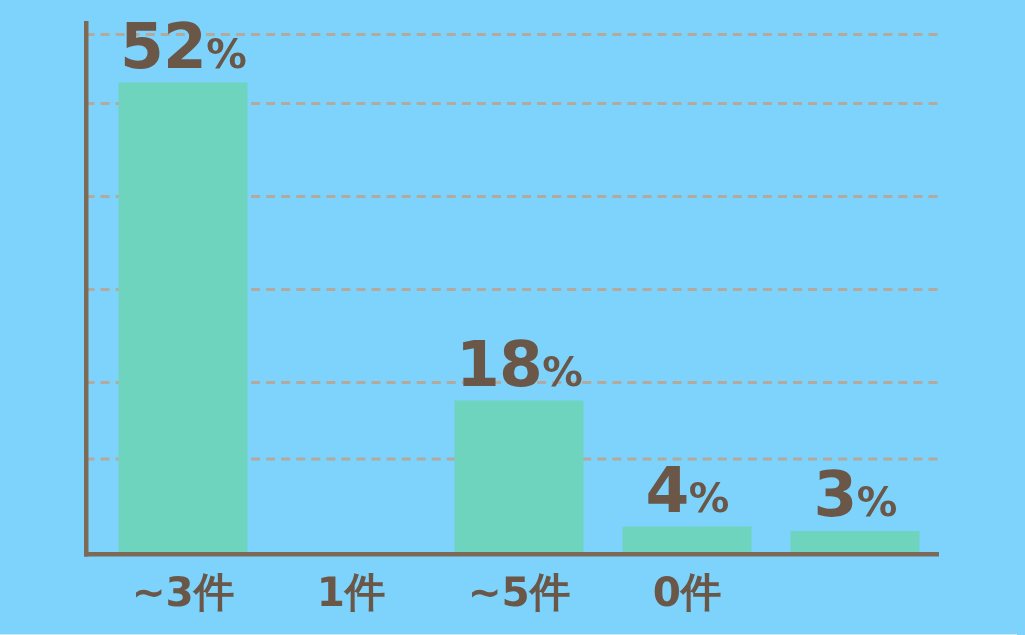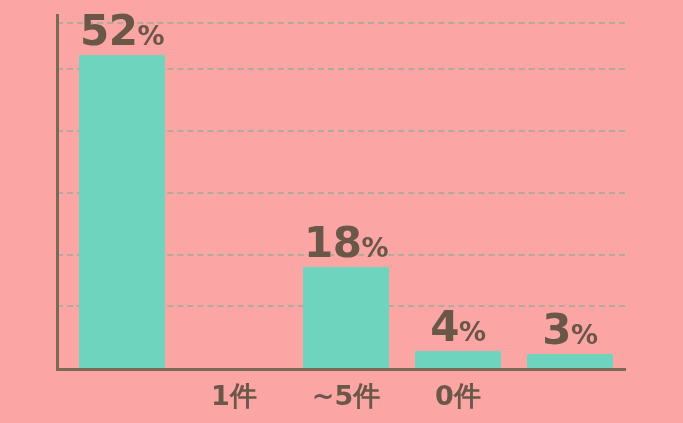--- a/index.html
+++ b/index.html
@@ -8,21 +8,21 @@
     padding: 0;
     background: #ffffff;
   }
   body {
     font-family: "Liberation Sans", "DejaVu Sans", sans-serif;
   }
   #chart-root {
     position: relative;
     width: 683px;
     height: 423px;
-    background: #fca5a5;
+    background: #7dd3fc;
     overflow: hidden;
   }
   
   .axis-y {
     position: absolute;
     left: 56px;
     top: 14px;
     width: 3px;
     height: 357px;
     background: #7d6a56;
@@ -135,17 +135,18 @@
 
     <div class="bar-slot" style="left:470px; width:86px;">
       <div class="bar" style="height:14px;"></div>
       <div class="bar-value" style="bottom:17px;">
         <span class="num">3</span><span class="pct">%</span>
       </div>
     </div>
 
   </div>
 
+  <div class="cat-label" style="left:79px; width:86px;">~3件</div>
   <div class="cat-label" style="left:191px; width:86px;text-align:center;">1件</div>
   <div class="cat-label" style="left:303px; width:86px;">~5件</div>
   <div class="cat-label" style="left:415px; width:86px;">0件</div>
 
 </div>
 
 </body></html>

